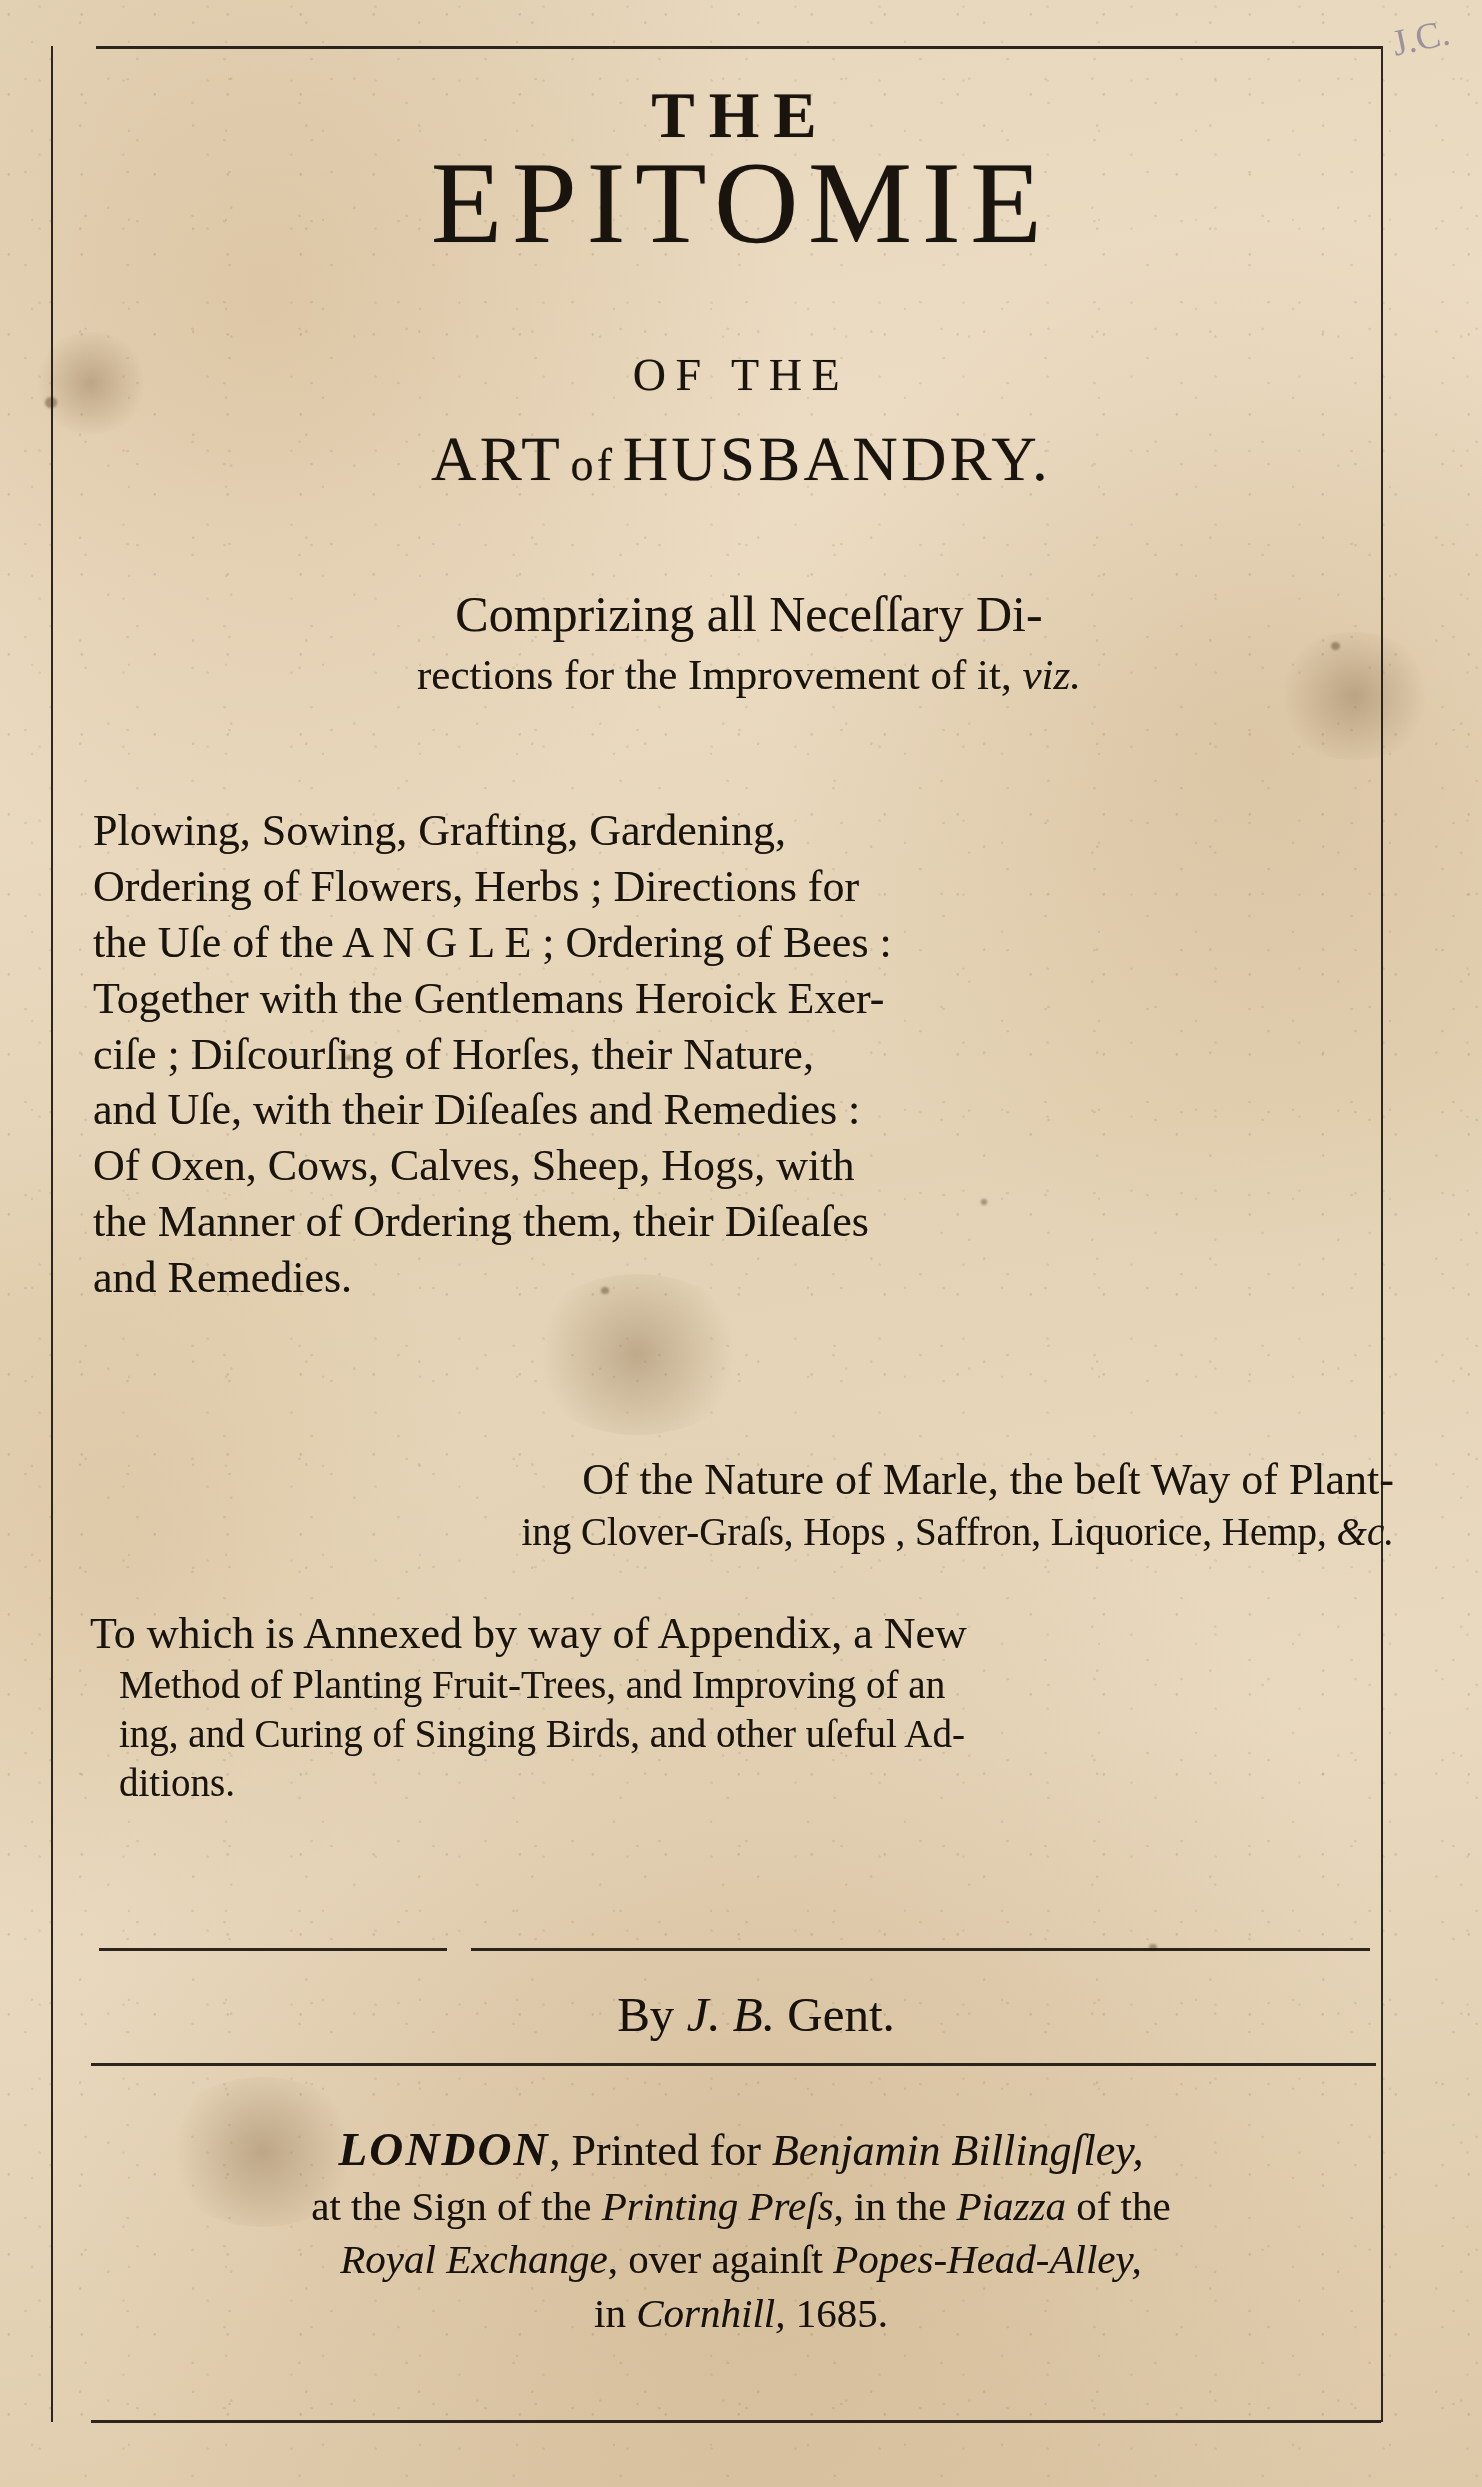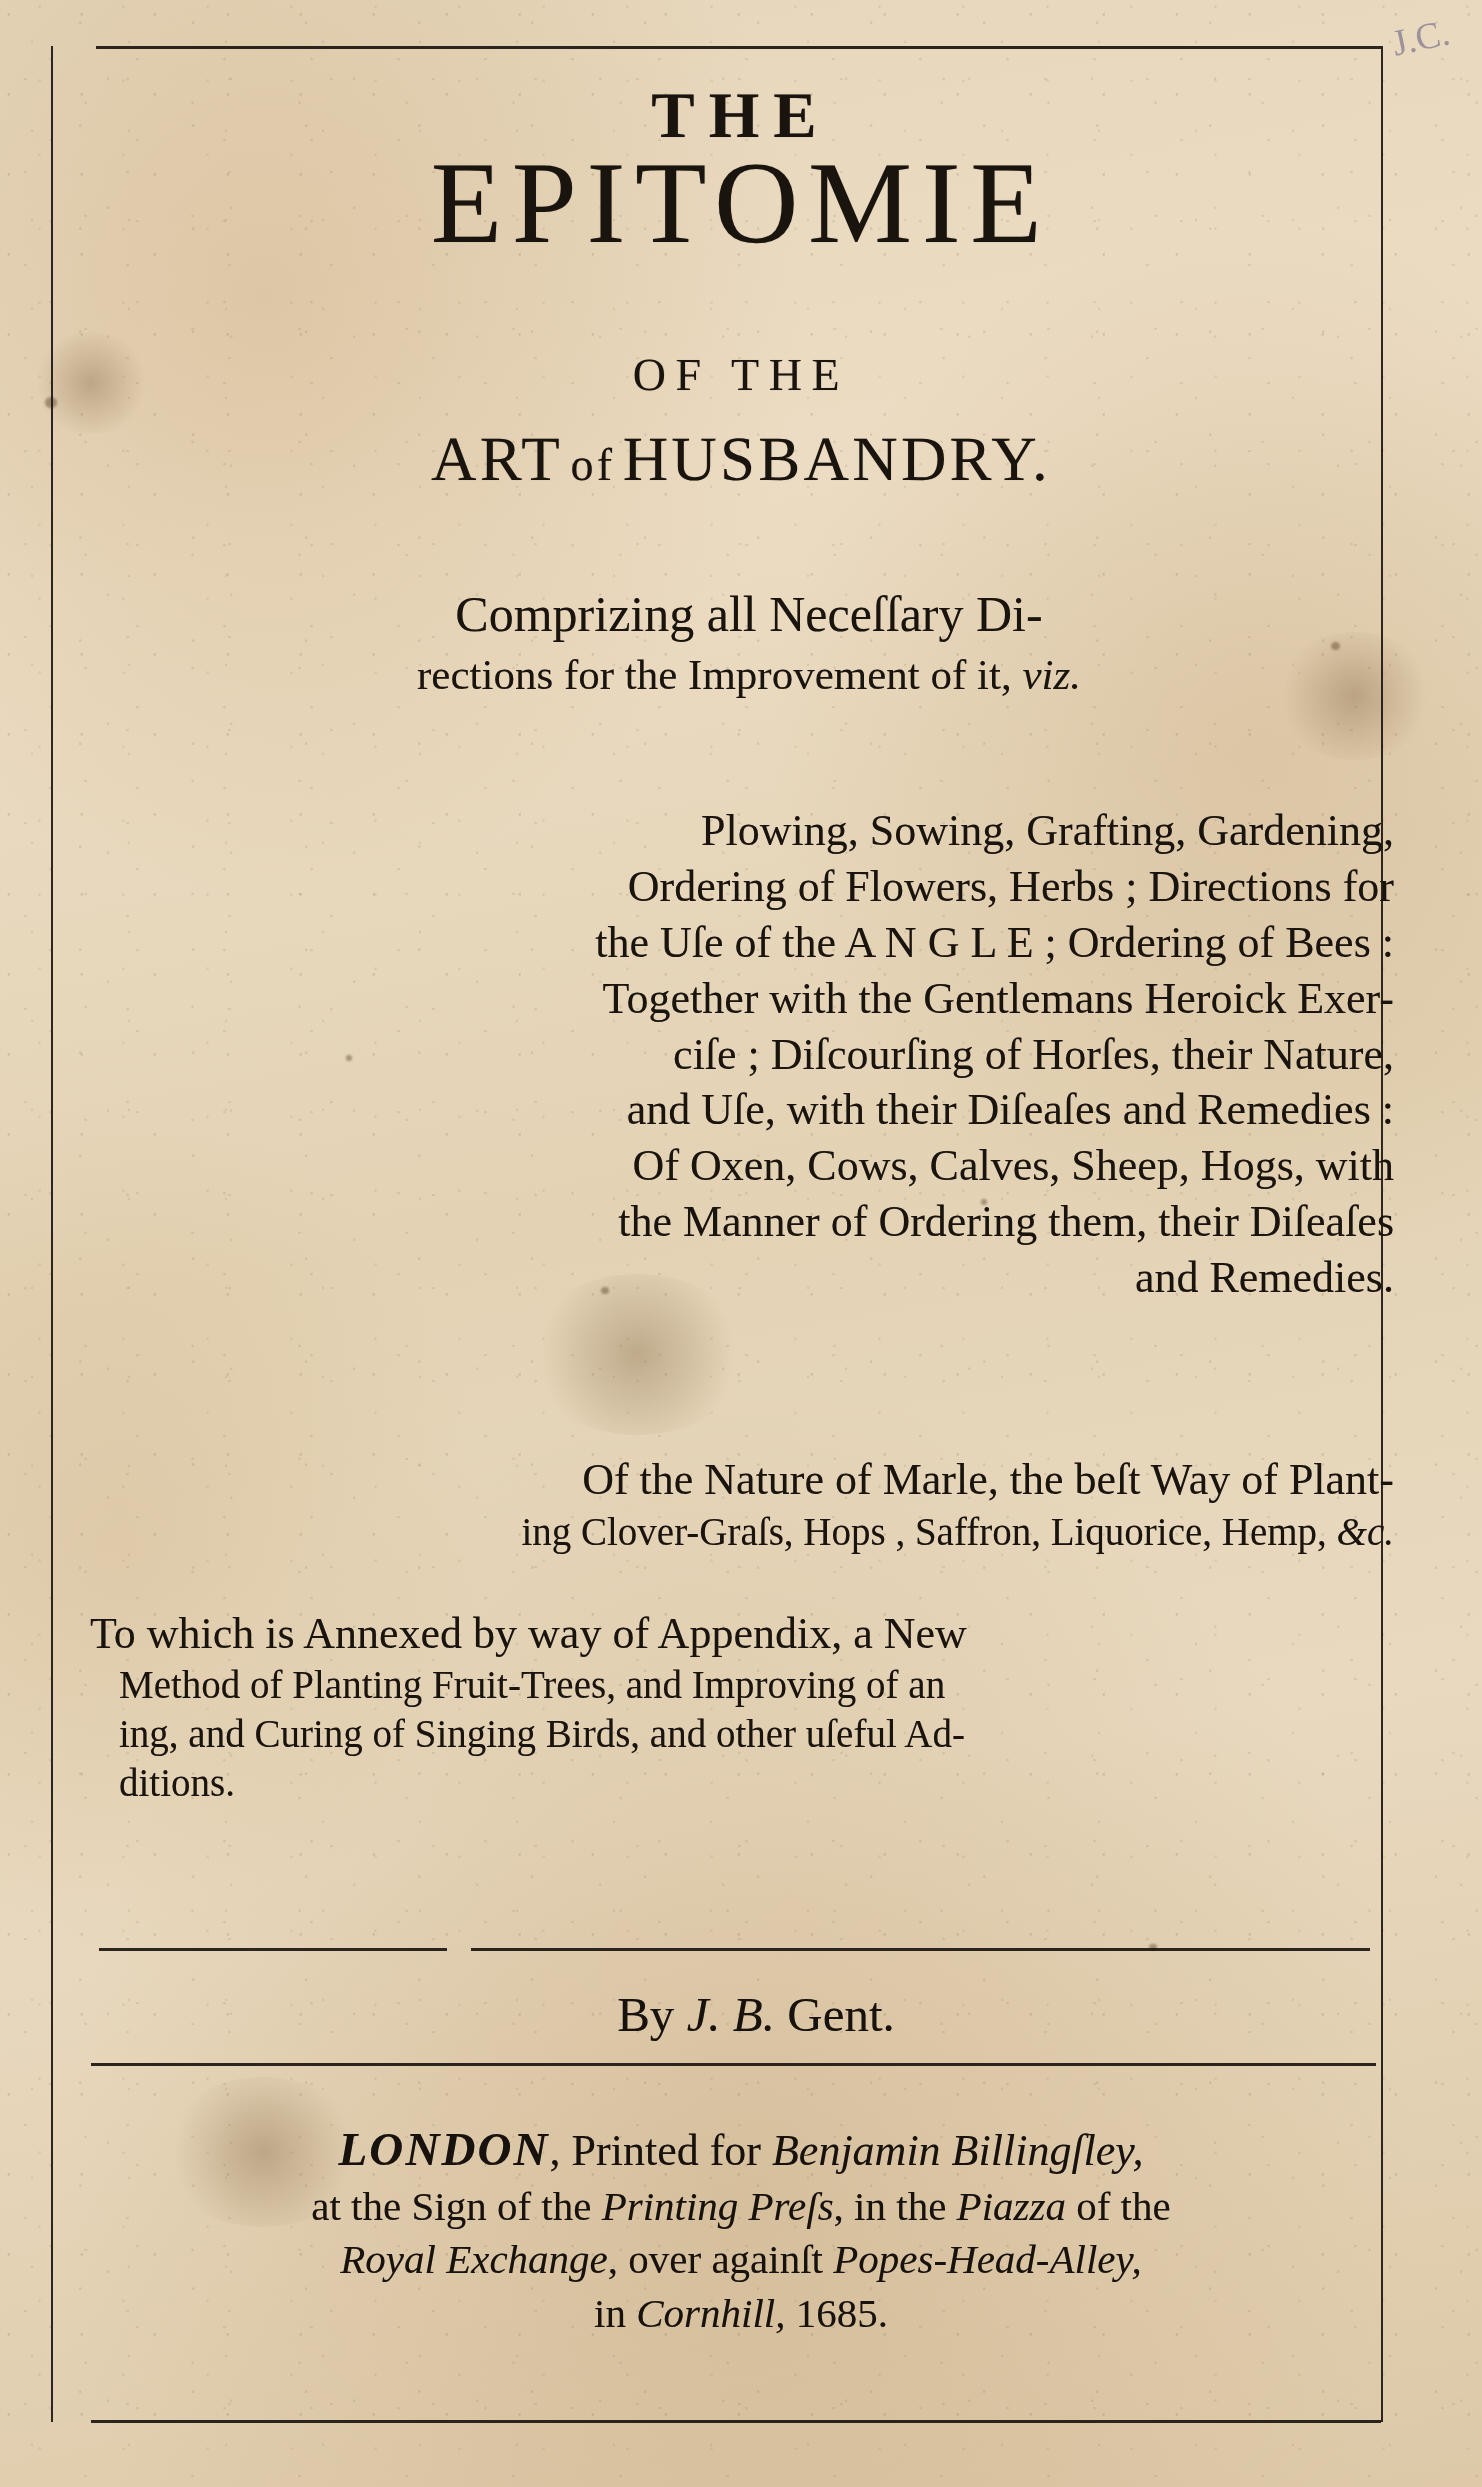--- a/index.html
+++ b/index.html
@@ -122,24 +122,24 @@
     color: #1a140e;
     font-size: 50px;
     line-height: 1.30;
     text-shadow: 0 0 0.6px rgba(26,20,14,0.3);
   }
   .comprizing .l2 { font-size: 43px; display: block; }
   .it { font-style: italic; }
 
   .blockA {
     position: absolute;
-    left: 72px;
+    left: 93px;
     width: 1322px;
     top: 803px;
-    text-align: right;
+    text-align: left;
     color: #1a140e;
     font-size: 44px;
     line-height: 1.27;
     text-shadow: 0 0 0.6px rgba(26,20,14,0.3);
   }
   .blockA .line { display: block; white-space: nowrap; }
 
   .blockB {
     position: absolute;
     left: 88px;

